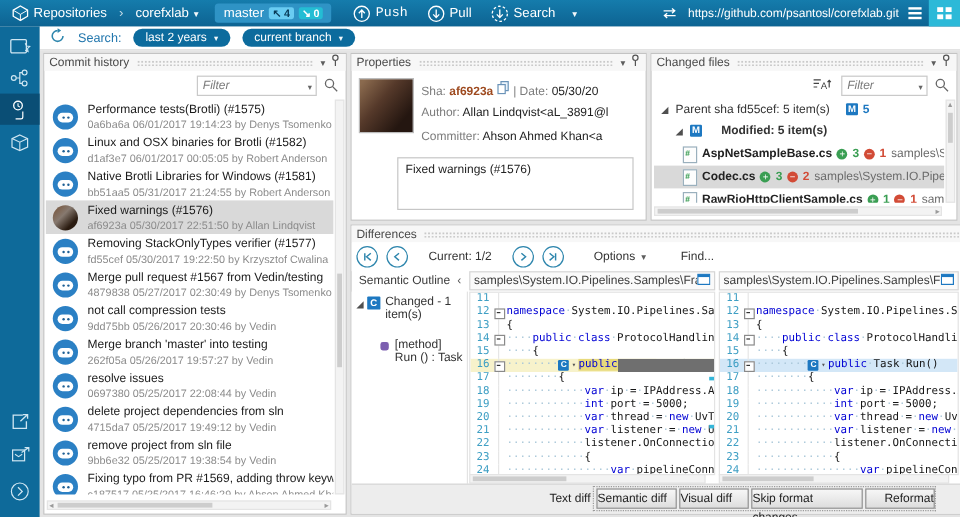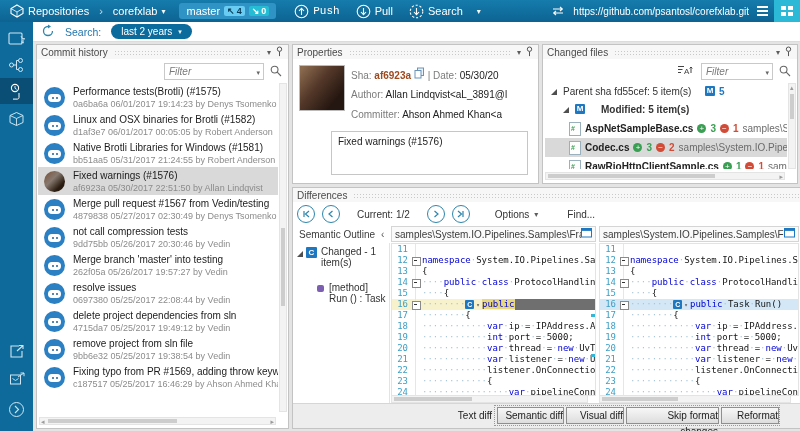--- a/index.html
+++ b/index.html
@@ -132,21 +132,21 @@
   .row-left-change{background:#f7f2cb;}
   .row-right-change{background:#d3e7f7;}
   .badge-cc{display:inline-block;width:9px;height:9px;background:#1d78c1;color:#fff;font:bold 7px "Liberation Sans",sans-serif;text-align:center;line-height:9px;border-radius:1px;margin-right:1px;}
   .tk-caret{font-size:6px;color:#555;margin:0 2px 0 1px;}
   .gray-block{position:absolute;left:54%;right:0;top:0;bottom:0;background:#6f6f6f;}
   .ovmark{position:absolute;width:4px;height:3px;background:#35b6d9;}
   #right-vscroll{right:1px;top:55px;bottom:32px;}
   #diff-bottom{position:absolute;left:0;right:0;bottom:0;height:24px;background:#ededed;border-top:1px solid #d6d6d6;}
   .flatbtn{position:absolute;top:4px;height:16px;line-height:16px;font-size:10px;color:#222;text-align:center;cursor:pointer;}
   #btn-group{position:absolute;left:201px;top:1px;width:286px;height:21px;border:1px dotted #9a9a9a;box-sizing:border-box;}
-  .rbtn{position:absolute;top:1px;height:17px;line-height:16px;background:linear-gradient(#f7f7f7,#dddddd);border:1px solid #8f8f8f;font-size:10px;color:#222;text-align:right;cursor:pointer;box-sizing:border-box;}
+  .rbtn{position:absolute;top:1px;height:17px;line-height:16px;background:linear-gradient(#f7f7f7,#dddddd);border:1px solid #8f8f8f;font-size:10px;color:#222;text-align:left;cursor:pointer;box-sizing:border-box;}
 </style>
 </head>
 <body>
 
 <div id="app">
 
   <div id="topbar">
     <span class="tb-item">
       <span>
         <svg width="14" height="14" viewBox="0 0 14 14">
@@ -277,20 +277,24 @@
   <div id="searchrow">
     <span><svg width="14" height="14" viewBox="0 0 14 14">
           <path d="M11.5 7A4.5 4.5 0 1 1 7 2.5" fill="none" stroke="#2e86ad" stroke-width="1.3"></path>
           <path d="M7 0.5v4l3-2z" fill="#2e86ad"></path>
         </svg></span>
     <span class="lbl">Search:</span>
     <span class="pill">
       <span>last 2 years</span>
       <span class="caret">▾</span>
     </span>
+    <span class="pill">
+      <span>current branch</span>
+      <span class="caret">▾</span>
+    </span>
   </div>
 
   <div id="commit-panel" class="panel">
     <div class="ptitle">
       <span>Commit history</span>
       <span class="grip"></span>
       <span class="caret">▾</span>
       <span><svg width="9" height="11" viewBox="0 0 9 11">
             <circle cx="4.5" cy="3.2" r="2.2" fill="none" stroke="#555" stroke-width="1"></circle>
             <path d="M4.5 5.6v4.5" stroke="#555" stroke-width="1"></path>
@@ -324,20 +328,27 @@
           <div class="ctext">
             <div class="ctitle">Native Brotli Libraries for Windows (#1581)</div>
             <div class="cmeta">bb51aa5 05/31/2017 21:24:55 by Robert Anderson</div>
           </div>
         </div>
         <div class="crow sel">
           <div class="av photo"></div>
           <div class="ctext">
             <div class="ctitle">Fixed warnings (#1576)</div>
             <div class="cmeta">af6923a 05/30/2017 22:51:50 by Allan Lindqvist</div>
+          </div>
+        </div>
+        <div class="crow">
+          <div class="av bot"></div>
+          <div class="ctext">
+            <div class="ctitle">Removing StackOnlyTypes verifier (#1577)</div>
+            <div class="cmeta">fd55cef 05/30/2017 19:22:50 by Krzysztof Cwalina</div>
           </div>
         </div>
         <div class="crow">
           <div class="av bot"></div>
           <div class="ctext">
             <div class="ctitle">Merge pull request #1567 from Vedin/testing</div>
             <div class="cmeta">4879838 05/27/2017 02:30:49 by Denys Tsomenko</div>
           </div>
         </div>
         <div class="crow">

